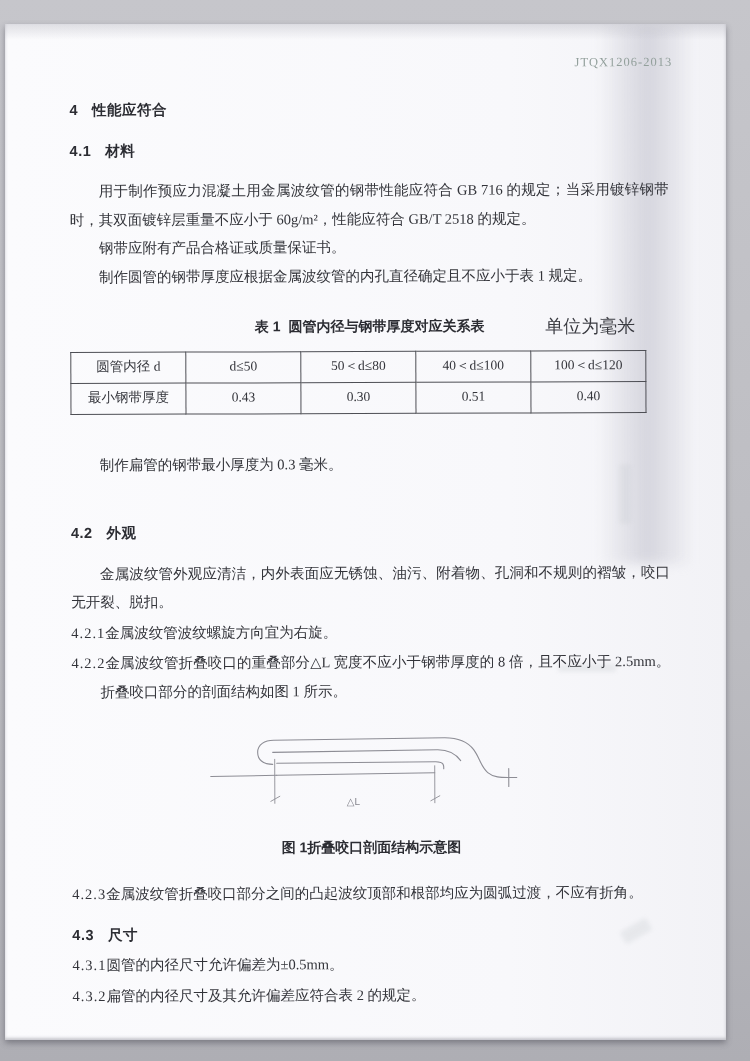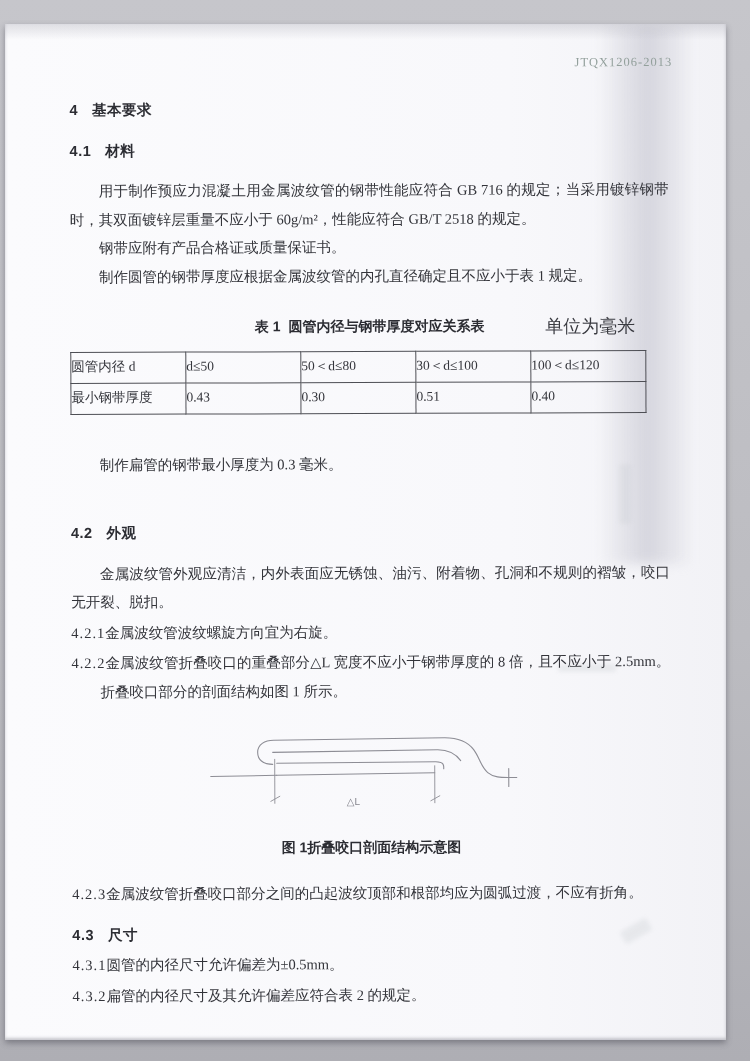--- a/index.html
+++ b/index.html
@@ -87,20 +87,21 @@
   }
   table.t1 {
     width: 576px;
     margin-top: 10px;
     border-collapse: collapse;
     font-size: 13.5px;
     color: #35363c;
   }
   table.t1 td {
     border: 1px solid #4e4f55;
+    text-align: center;
     height: 31px;
     width: 20%;
     font-family: Liberation Serif, serif;
   }
 
   .figure-block { margin-top: 14px; text-align: center; }
   .figure-block svg { display: inline-block; }
   .fig-caption {
     margin-top: 4px;
     text-align: center;
@@ -133,21 +134,21 @@
   <div class="smudge a"></div>
   <div class="smudge b"></div>
   <div class="smudge c"></div>
 
   <div class="inner">
     <div class="doc-header">JTQX1206-2013</div>
 
     <div class="content">
 
       <div class="heading h-l1">
-        <span class="num">4</span><span>基本要求</span>
+        <span class="num">4</span><span>性能应符合</span>
       </div>
 
       <div class="heading h-l2">
         <span class="num">4.1</span><span>材料</span>
       </div>
 
       <p class="indent mt12">用于制作预应力混凝土用金属波纹管的钢带性能应符合 GB 716 的规定；当采用镀锌钢带时，其双面镀锌层重量不应小于 60g/m²，性能应符合 GB/T 2518 的规定。</p>
       <p class="indent">钢带应附有产品合格证或质量保证书。</p>
       <p class="indent">制作圆管的钢带厚度应根据金属波纹管的内孔直径确定且不应小于表 1 规定。</p>
 
@@ -155,21 +156,21 @@
         <div class="table-caption-row">
           <span class="cap-label">表 1</span><span>圆管内径与钢带厚度对应关系表</span>
           <span class="unit-note">单位为毫米</span>
         </div>
         <table class="t1">
           <tbody>
             <tr>
               <td>圆管内径 d</td>
               <td>d≤50</td>
               <td>50＜d≤80</td>
-              <td>30＜d≤100</td>
+              <td>40＜d≤100</td>
               <td>100＜d≤120</td>
             </tr>
             <tr>
               <td>最小钢带厚度</td>
               <td>0.43</td>
               <td>0.30</td>
               <td>0.51</td>
               <td>0.40</td>
             </tr>
           </tbody>

